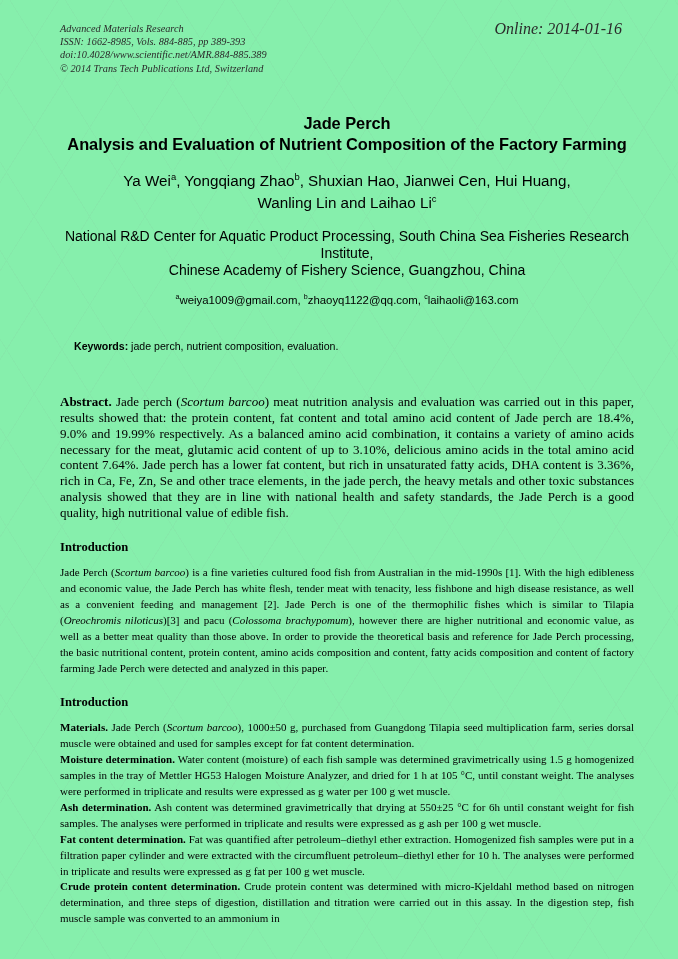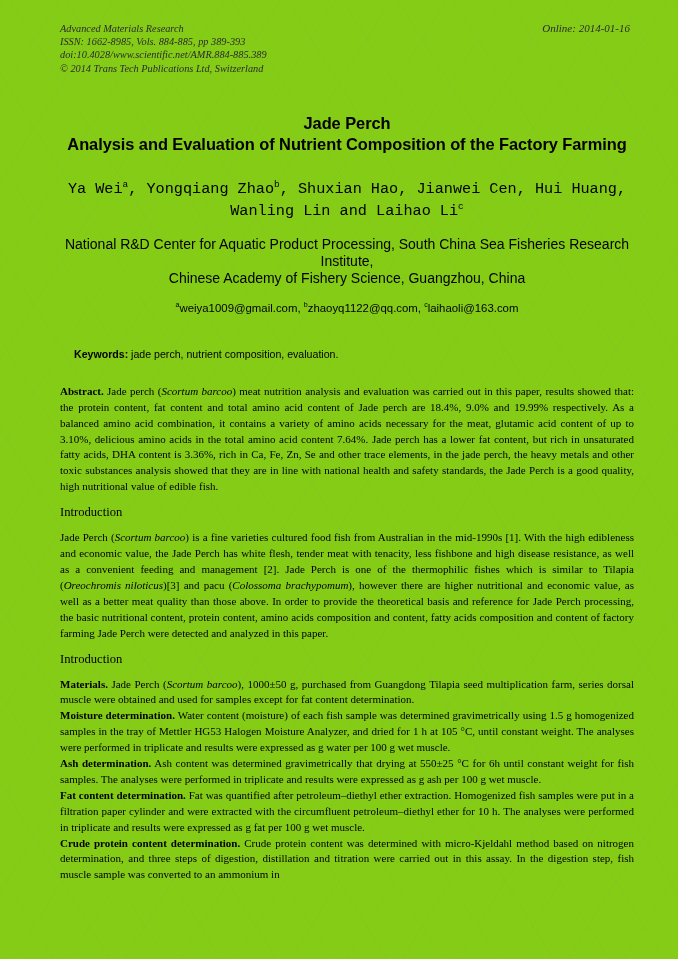--- a/index.html
+++ b/index.html
@@ -4,21 +4,21 @@
 <style>
   html, body {
     margin: 0;
     padding: 0;
     background: #ffffff;
   }
   .page {
     position: relative;
     width: 678px;
     height: 959px;
-    background: #84cc16;
+    background: #86efac;
     overflow: hidden;
     font-family: "Liberation Serif", "DejaVu Serif", serif;
     color: #000000;
   }
   .content {
     position: absolute;
     left: 60px;
     top: 0;
     width: 574px;
   }
@@ -29,41 +29,41 @@
     margin-top: 22px;
     font-family: "Liberation Serif", "DejaVu Serif", serif;
     font-style: italic;
     font-size: 10.3px;
     line-height: 13.2px;
     color: #2b2b2b;
   }
   .journal-header .jh-line { white-space: nowrap; }
   .journal-header .online {
     position: absolute;
-    right: 4px;
+    right: 12px;
     top: 0;
     font-style: italic;
-    font-size: 11px;
+    font-size: 16px;
     white-space: nowrap;
   }
 
   
   .title {
     margin-top: 38px;
     text-align: center;
     font-family: "Liberation Sans", "DejaVu Sans", sans-serif;
     font-weight: bold;
     font-size: 16.4px;
     line-height: 21px;
     letter-spacing: -0.05px;
   }
   .authors {
-    margin-top: 23px;
-    text-align: center;
-    font-family: Liberation Mono, monospace;
+    margin-top: 15px;
+    text-align: center;
+    font-family: Liberation Sans, sans-serif;
     font-size: 15.2px;
     line-height: 22px;
   }
   .authors sup, .affil sup, .emails sup {
     font-size: 0.62em;
     vertical-align: super;
     line-height: 0;
   }
   .affil {
     margin-top: 14px;
@@ -92,29 +92,29 @@
     margin-top: 30px;
     font-family: "Liberation Sans", "DejaVu Sans", sans-serif;
     font-size: 10.6px;
     line-height: 15px;
     margin-left: 14px;
   }
   .keywords .kw-label { font-weight: bold; }
 
   
   .abstract {
-    margin-top: 22px;
-    font-size: 11px;
+    margin-top: 40px;
+    font-size: 13px;
     line-height: 15.9px;
     text-align: justify;
   }
   .abstract .ab-label { font-weight: bold; }
   .sec-heading {
-    margin-top: 9px;
-    font-weight: normal;
+    margin-top: 18px;
+    font-weight: bold;
     font-size: 12.6px;
     line-height: 16px;
   }
   .para {
     margin-top: 10px;
     font-size: 11px;
     line-height: 15.9px;
     text-align: justify;
   }
   .para.tight { margin-top: 0; }

